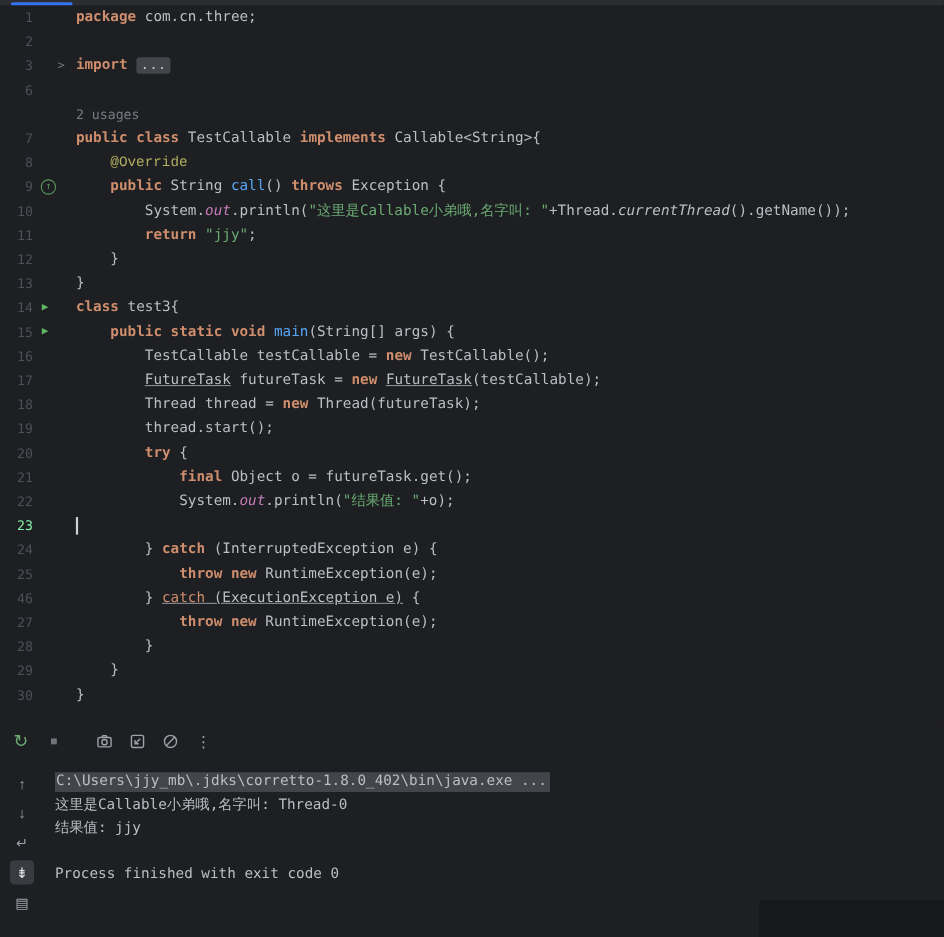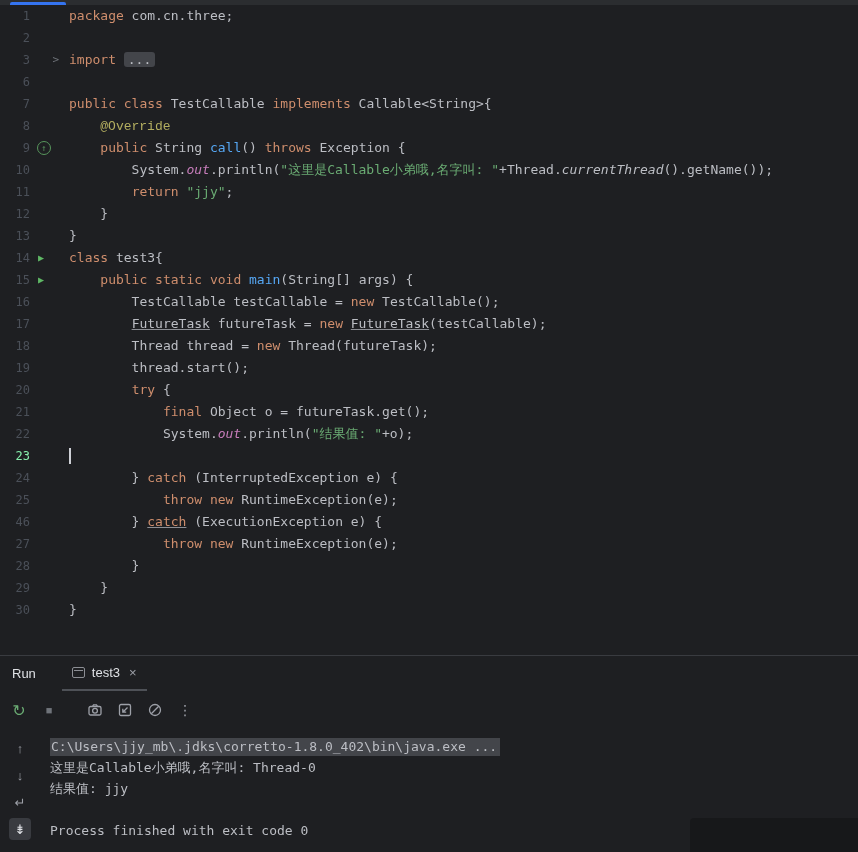--- a/index.html
+++ b/index.html
@@ -15,29 +15,29 @@
 
   
   .editor { position:absolute; top:5px; left:0; right:0; height:650px; background:#1e1f22; }
   .row { display:flex; height:22px; line-height:22px; white-space:pre;
          font-family:"DejaVu Sans Mono", monospace; font-size:13px; }
   .lnum { flex:0 0 30px; width:30px; text-align:right; color:#4b5059; font-size:12px; }
   .lnum.cur { color:#86efac; }
   .gicon { flex:0 0 32px; width:32px; position:relative; }
   .code { padding-left:7px; color:#bcbec4; }
 
-  .t.k   { color:#cf8e6d; }
+  .t.k   { color:#cf8e6d;font-weight:bold; }
   .t.d   { color:#bcbec4;text-align:center; }
   .t.s   { color:#6aab73; }
   .t.ann { color:#b3ae60;font-family:Liberation Mono, monospace; }
   .t.fn  { color:#56a8f5; }
   .t.fld { color:#c77dbb; font-style:italic; }
   .t.sm  { color:#bcbec4; font-style:italic; }
   .t.u   { color:#bcbec4; text-decoration:underline; text-decoration-color:#8c8e94; }
-  .t.du  { color:#bcbec4; text-decoration-color:#8c8e94; }
+  .t.du  { color:#bcbec4; text-decoration:underline; text-decoration-color:#8c8e94; }
   .t.ku  { color:#cf8e6d; text-decoration:underline; text-decoration-color:#8c8e94; }
   .t.fold{ background:#43454a; color:#bcbec4; border-radius:3px; padding:0 4px; }
   .hint  { color:#787c82; font-size:12px; }
 
   .caret { display:inline-block; width:2px; height:16px; background:#ced0d6; transform:translateY(3px); }
 
   .runico { color:#5fb865; font-size:10px; position:absolute; left:8px; top:0; }
   .ov { position:absolute; left:7px; top:4px; width:14px; height:14px; border:1px solid #57965c;
         border-radius:50%; color:#57965c; font-size:9px; line-height:12px; text-align:center; }
   .foldico { position:absolute; right:3px; top:0; color:#6f737a; font-size:11px; }
@@ -80,20 +80,21 @@
 
 <div class="topstrip">
   <div class="tabind"></div>
 </div>
 
 <div class="editor" id="editor">
     <div class="row"><span class="lnum">1</span><span class="gicon"></span><span class="code"><span class="t k">package</span><span class="t d"> com.cn.three;</span></span></div>
     <div class="row"><span class="lnum">2</span><span class="gicon"></span><span class="code"></span></div>
     <div class="row"><span class="lnum">3</span><span class="gicon"><span class="foldico">&gt;</span></span><span class="code"><span class="t k">import</span><span class="t d"> </span><span class="t fold">...</span></span></div>
     <div class="row"><span class="lnum">6</span><span class="gicon"></span><span class="code"></span></div>
+    <div class="row"><span class="lnum"></span><span class="gicon"></span><span class="code"><span class="hint">2 usages</span></span></div>
     <div class="row"><span class="lnum">7</span><span class="gicon"></span><span class="code"><span class="t k">public</span><span class="t d"> </span><span class="t k">class</span><span class="t d"> TestCallable </span><span class="t k">implements</span><span class="t d"> Callable&lt;String&gt;{</span></span></div>
     <div class="row"><span class="lnum">8</span><span class="gicon"></span><span class="code"><span class="t d">    </span><span class="t ann">@Override</span></span></div>
     <div class="row"><span class="lnum">9</span><span class="gicon"><span class="ov">↑</span></span><span class="code"><span class="t d">    </span><span class="t k">public</span><span class="t d"> String </span><span class="t fn">call</span><span class="t d">() </span><span class="t k">throws</span><span class="t d"> Exception {</span></span></div>
     <div class="row"><span class="lnum">10</span><span class="gicon"></span><span class="code"><span class="t d">        System.</span><span class="t fld">out</span><span class="t d">.println(</span><span class="t s">"这里是Callable小弟哦,名字叫: "</span><span class="t d">+Thread.</span><span class="t sm">currentThread</span><span class="t d">().getName());</span></span></div>
     <div class="row"><span class="lnum">11</span><span class="gicon"></span><span class="code"><span class="t d">        </span><span class="t k">return</span><span class="t d"> </span><span class="t s">"jjy"</span><span class="t d">;</span></span></div>
     <div class="row"><span class="lnum">12</span><span class="gicon"></span><span class="code"><span class="t d">    }</span></span></div>
     <div class="row"><span class="lnum">13</span><span class="gicon"></span><span class="code"><span class="t d">}</span></span></div>
     <div class="row"><span class="lnum">14</span><span class="gicon"><span class="runico">▶</span></span><span class="code"><span class="t k">class</span><span class="t d"> test3{</span></span></div>
     <div class="row"><span class="lnum">15</span><span class="gicon"><span class="runico">▶</span></span><span class="code"><span class="t d">    </span><span class="t k">public</span><span class="t d"> </span><span class="t k">static</span><span class="t d"> </span><span class="t k">void</span><span class="t d"> </span><span class="t fn">main</span><span class="t d">(String[] args) {</span></span></div>
     <div class="row"><span class="lnum">16</span><span class="gicon"></span><span class="code"><span class="t d">        TestCallable testCallable = </span><span class="t k">new</span><span class="t d"> TestCallable();</span></span></div>
@@ -107,28 +108,20 @@
     <div class="row"><span class="lnum">24</span><span class="gicon"></span><span class="code"><span class="t d">        } </span><span class="t k">catch</span><span class="t d"> (InterruptedException e) {</span></span></div>
     <div class="row"><span class="lnum">25</span><span class="gicon"></span><span class="code"><span class="t d">            </span><span class="t k">throw</span><span class="t d"> </span><span class="t k">new</span><span class="t d"> RuntimeException(e);</span></span></div>
     <div class="row"><span class="lnum">46</span><span class="gicon"></span><span class="code"><span class="t d">        } </span><span class="t ku">catch</span><span class="t du"> (ExecutionException e)</span><span class="t d"> {</span></span></div>
     <div class="row"><span class="lnum">27</span><span class="gicon"></span><span class="code"><span class="t d">            </span><span class="t k">throw</span><span class="t d"> </span><span class="t k">new</span><span class="t d"> RuntimeException(e);</span></span></div>
     <div class="row"><span class="lnum">28</span><span class="gicon"></span><span class="code"><span class="t d">        }</span></span></div>
     <div class="row"><span class="lnum">29</span><span class="gicon"></span><span class="code"><span class="t d">    }</span></span></div>
     <div class="row"><span class="lnum">30</span><span class="gicon"></span><span class="code"><span class="t d">}</span></span></div>
   </div>
 
 <div class="runpanel">
-  <div class="run-header">
-    <span class="run-title">Run</span>
-    <div class="run-tab">
-      <span class="tab-icon"></span>
-      <span>test3</span>
-      <span class="tab-close">×</span>
-    </div>
-  </div>
   <div class="run-toolbar" id="run-toolbar">
       <span class="icon-btn" style="color: rgb(106, 171, 115); font-size: 16px;">↻</span>
       <span class="icon-btn" style="color: rgb(111, 115, 122); font-size: 11px;">■</span>
       <span class="tb-gap"></span>
       <span class="icon-btn">
         <svg width="16" height="16" viewBox="0 0 16 16" fill="none" stroke="#9da0a8" stroke-width="1.3">
           <rect x="2" y="4.5" width="12" height="8.5" rx="1.5"></rect>
           <circle cx="8" cy="8.7" r="2.4"></circle>
           <path d="M5.5 4.5 L6.5 2.8 H9.5 L10.5 4.5"></path>
         </svg>

